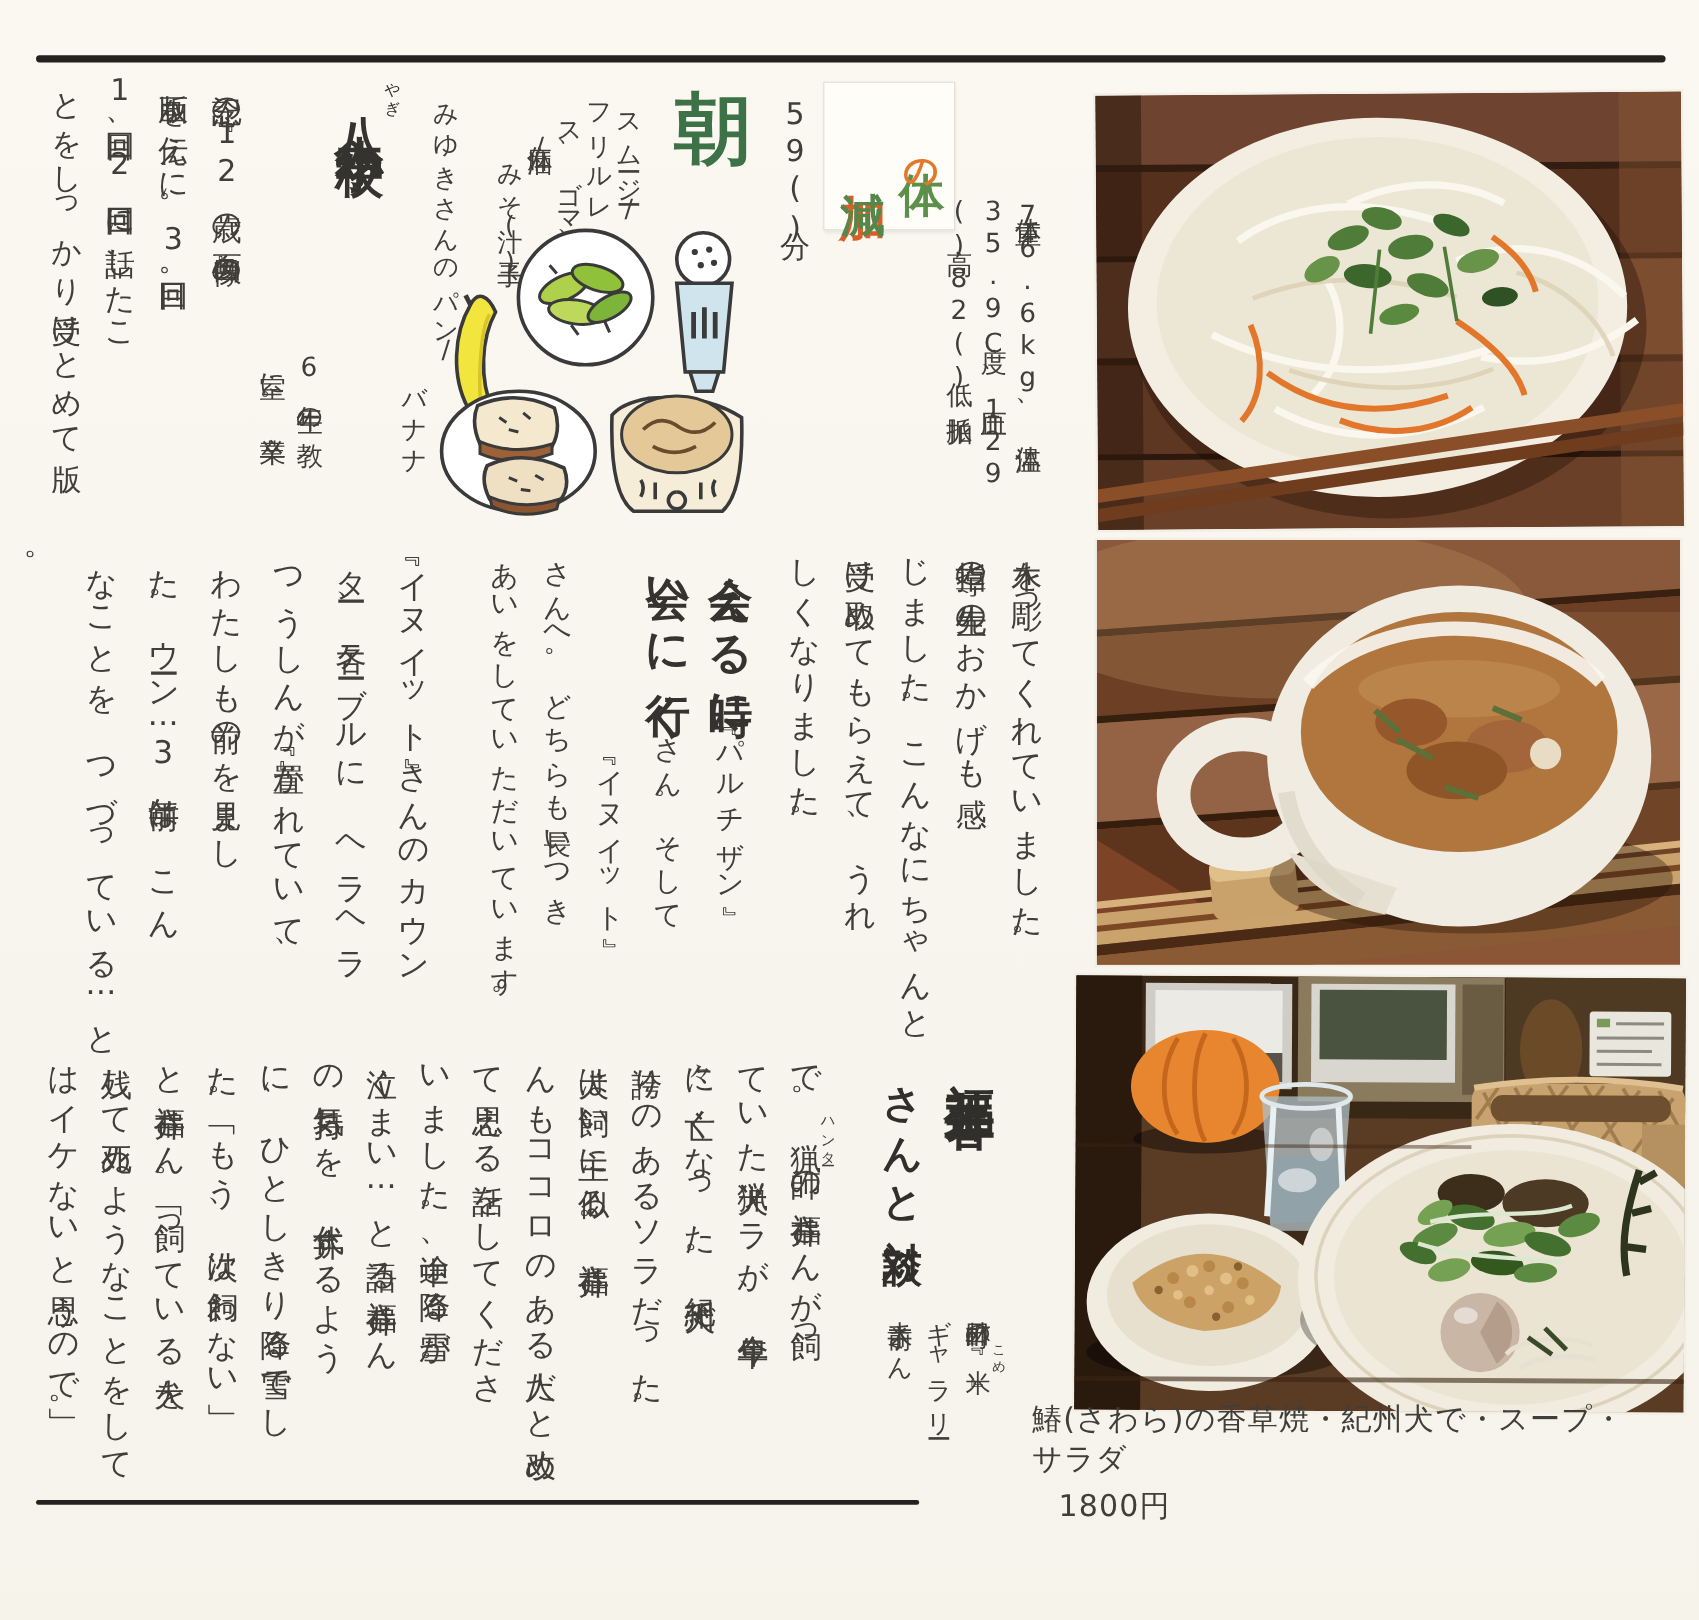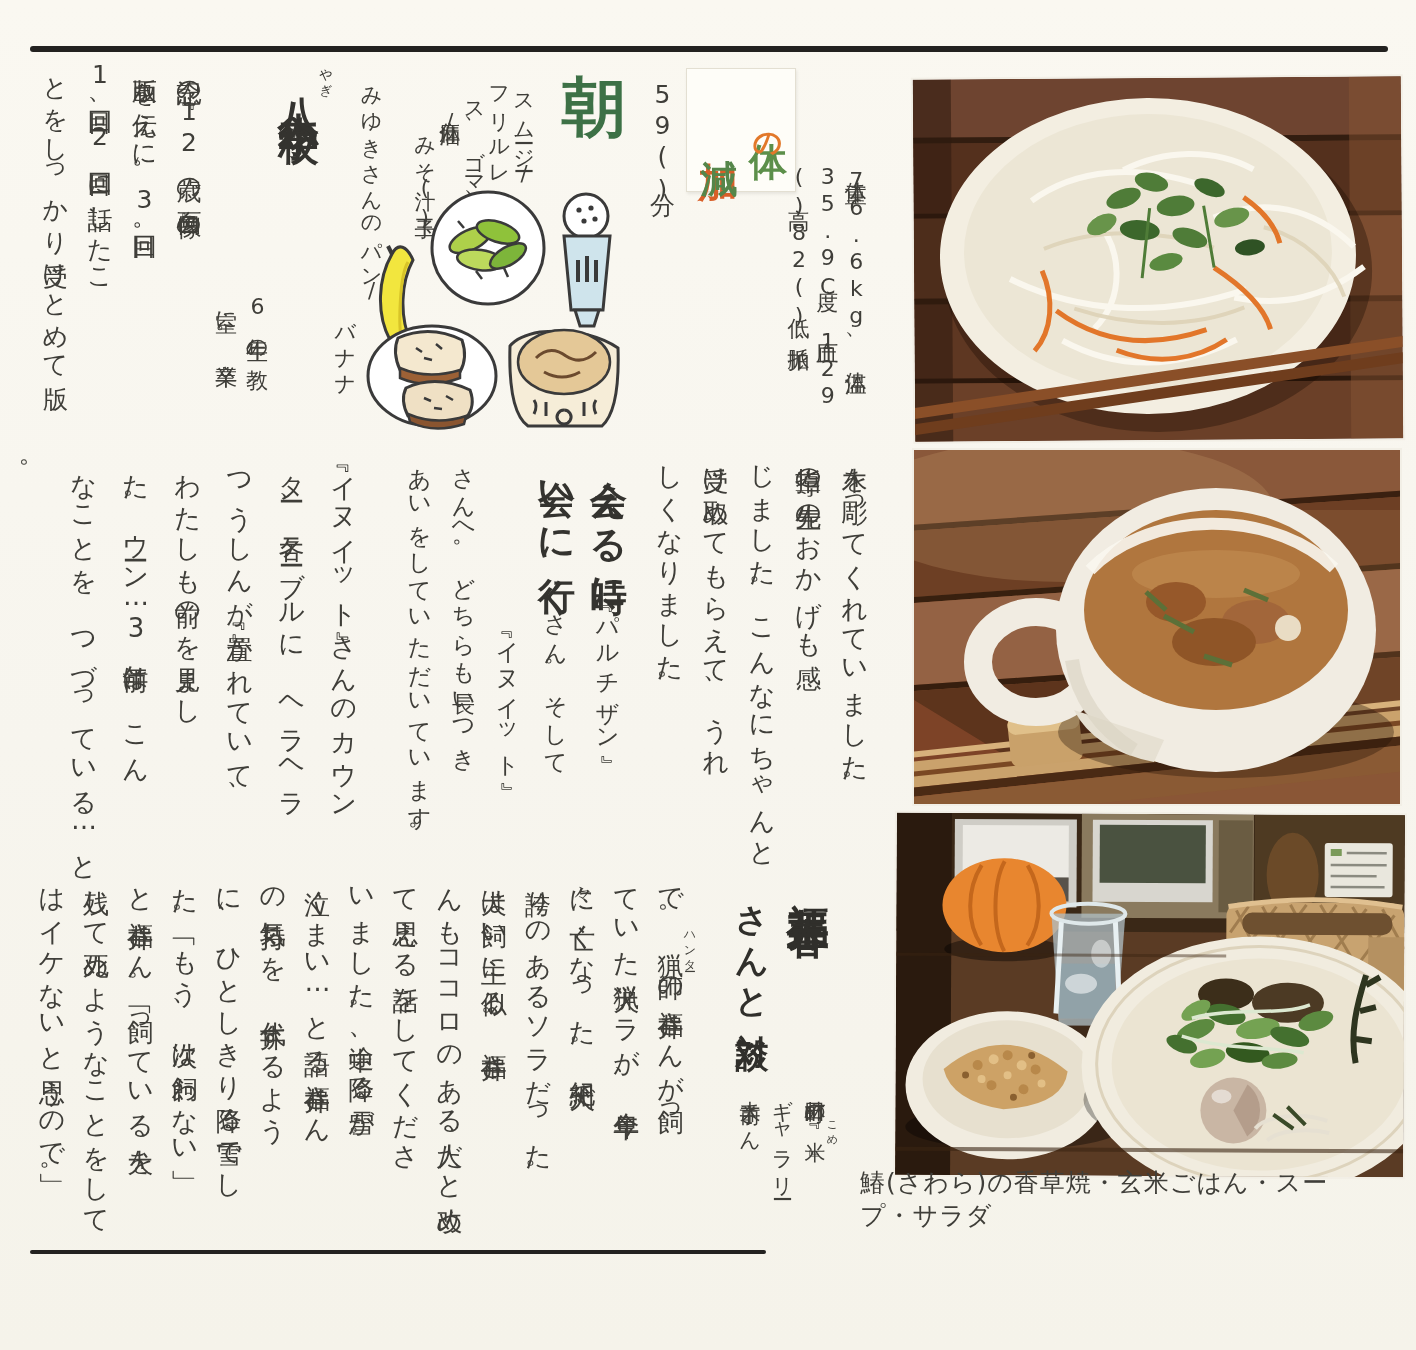--- a/index.html
+++ b/index.html
@@ -426,18 +426,19 @@
         </g>
         <path d="M360,314 A44,18 0 0 1 432,306 M372,326 A42,16 0 0 1 434,318" fill="none" stroke="#e6e0d2" stroke-width="4"></path>
         <path d="M378,300 l20,14 M392,292 l18,18" stroke="#3a4a28" stroke-width="4"></path>
       </g>
       <rect y="334" width="508" height="4" fill="#3a2412" opacity="0.6"></rect>
       <rect y="140" width="330" height="3" fill="#3a2412" opacity="0.45"></rect>
     </svg>
   </figure>
 
   <div id="caption">
-    <div class="l1">鰆(さわら)の香草焼・玄米ごはん・スープ・サラダ</div>
+    <div class="l1">鰆(さわら)の香草焼・紀州犬で・スープ・サラダ</div>
+    <div class="l2">1800円</div>
   </div>
 
   <div id="bottom-rule" class="rule"></div>
 
 </div>
 
 </body></html>

